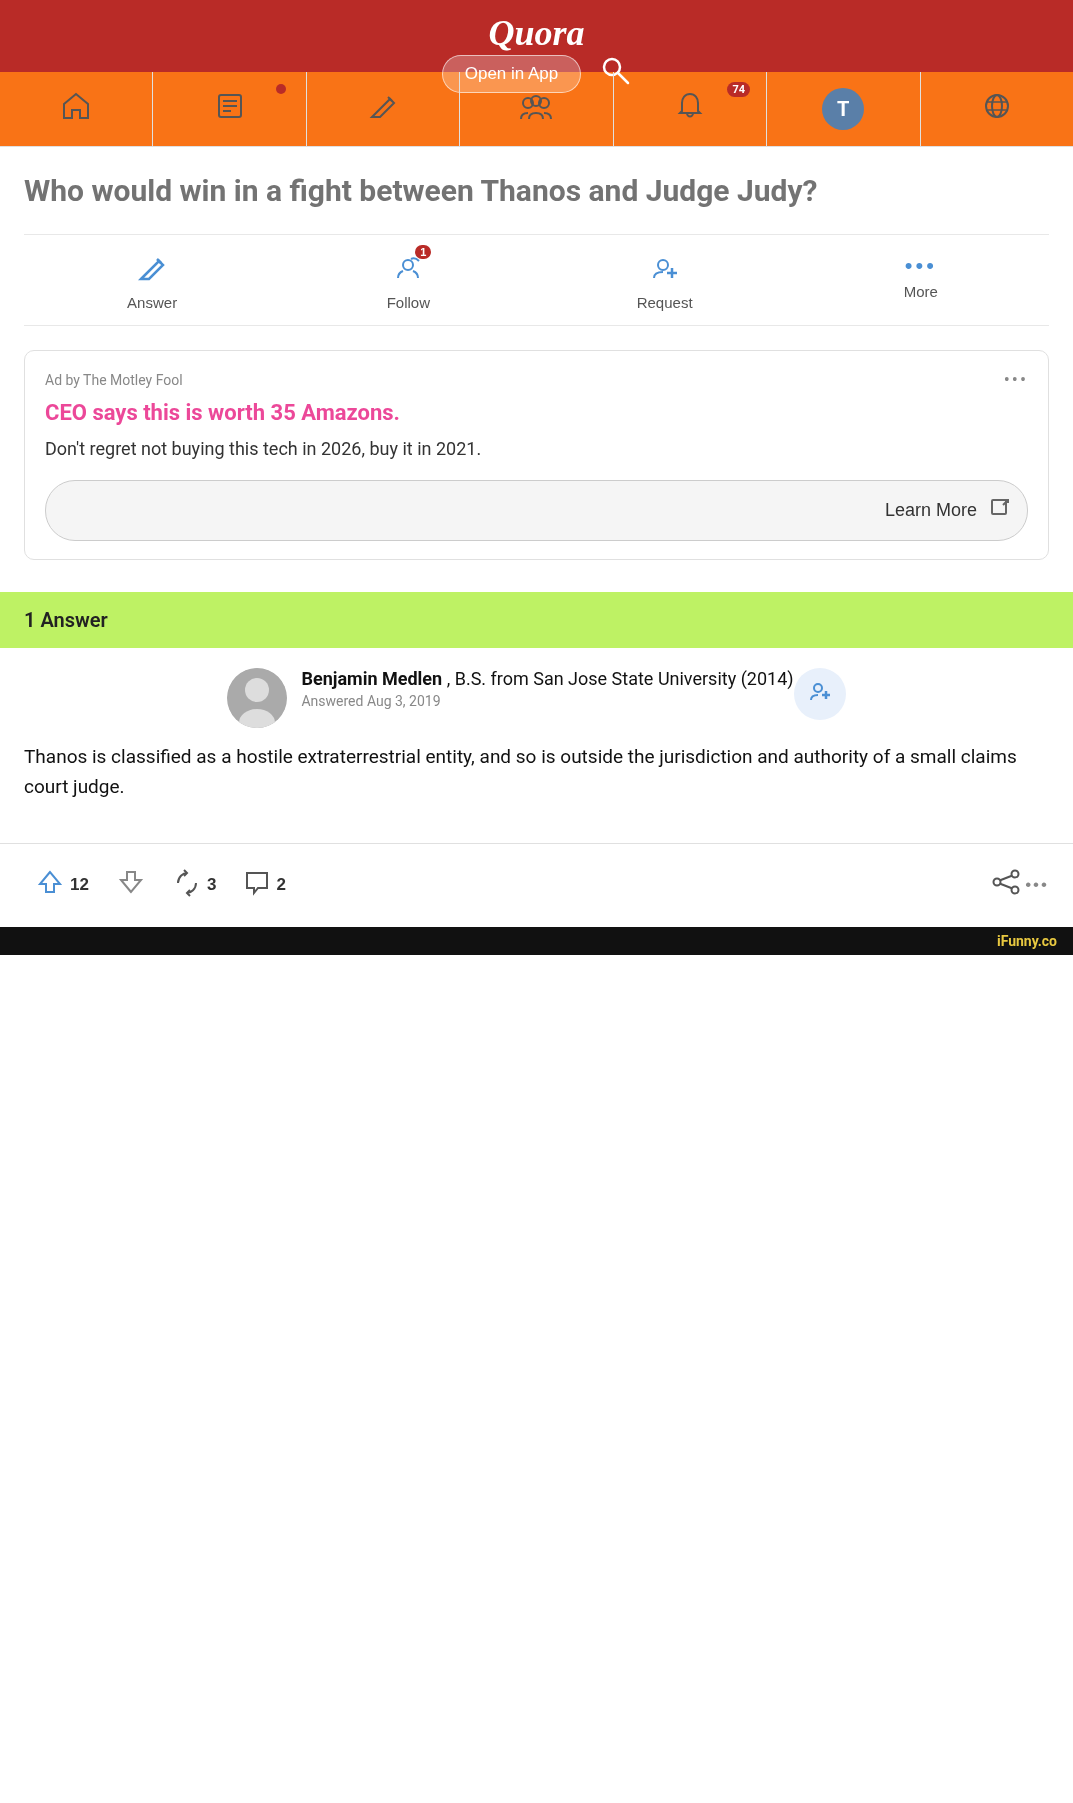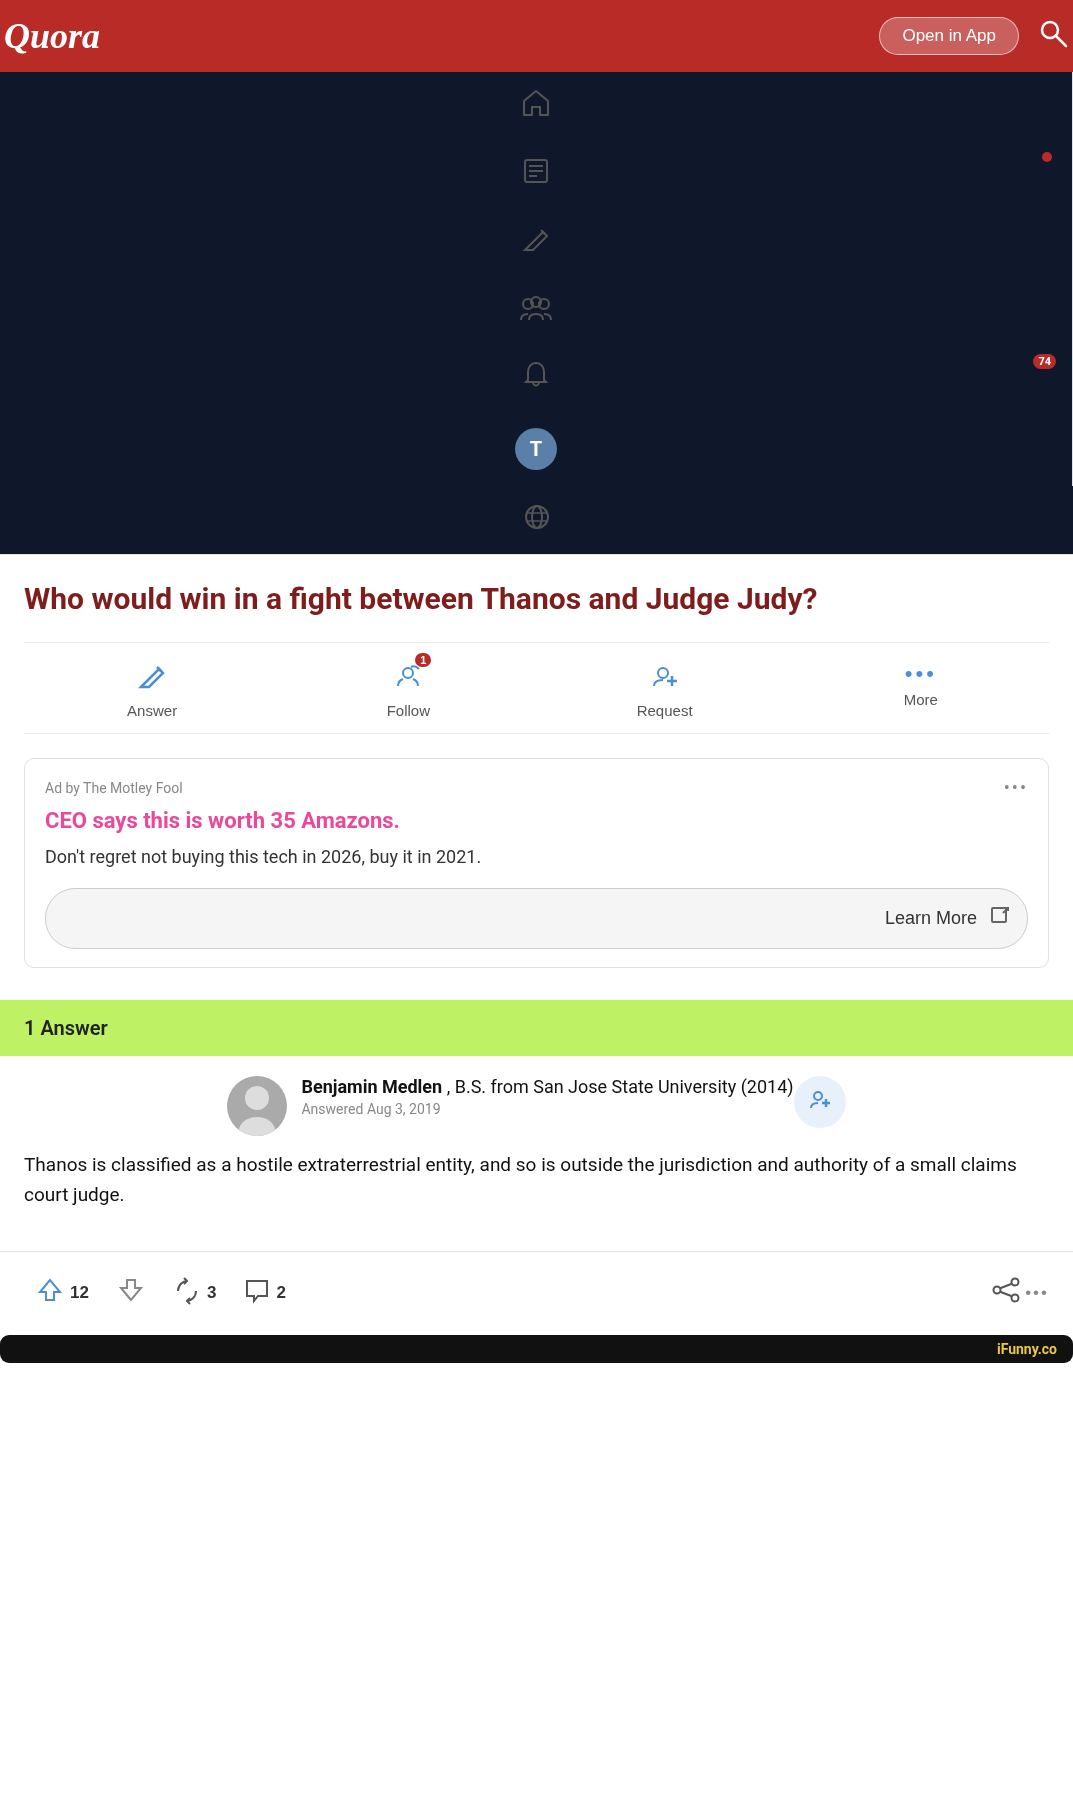--- a/index.html
+++ b/index.html
@@ -11,22 +11,23 @@
       margin: 0 auto;
       font-size: 18px;
     }
 
     
     .header {
       background: #b92b27;
       display: flex;
       align-items: center;
       justify-content: space-between;
-      padding: 12px 4px;
+      padding: 12px 36px;
       height: 72px;
+      flex-direction: column;
     }
     .header-logo {
       color: white;
       font-size: 36px;
       font-weight: bold;
       font-style: italic;
       font-family: Georgia, serif;
     }
     .header-right {
       display: flex;
@@ -45,22 +46,21 @@
     .header-search-icon {
       color: white;
       font-size: 28px;
       cursor: pointer;
     }
 
     
     .nav-bar {
       display: flex;
       border-bottom: 1px solid #e0e0e0;
-      background: #0f172a;
-      flex-direction: column;
+      background: #f97316;
     }
     .nav-item {
       flex: 1;
       display: flex;
       align-items: center;
       justify-content: center;
       padding: 16px 0;
       position: relative;
       cursor: pointer;
       border-right: 1px solid #e0e0e0;
@@ -104,21 +104,21 @@
     }
 
     
     .main-content {
       padding: 24px 24px 16px 24px;
     }
 
     .question-title {
       font-size: 30px;
       font-weight: bold;
-      color: #7f1d1d;
+      color: #737373;
       line-height: 1.3;
       margin-bottom: 24px;
     }
 
     
     .action-row {
       display: flex;
       gap: 0;
       margin-bottom: 24px;
       border-top: 1px solid #e8e8e8;
@@ -325,21 +325,20 @@
     }
 
     
     .watermark {
       background: #111;
       color: #e8c840;
       text-align: right;
       padding: 6px 16px;
       font-size: 14px;
       font-weight: bold;
-      border-radius: 9px;
     }
   </style>
 </head>
 <body>
 
 <header class="header">
   <span class="header-logo">Quora</span>
   <div class="header-right">
     <button class="open-in-app-btn">Open in App</button>
     <span class="header-search-icon">

